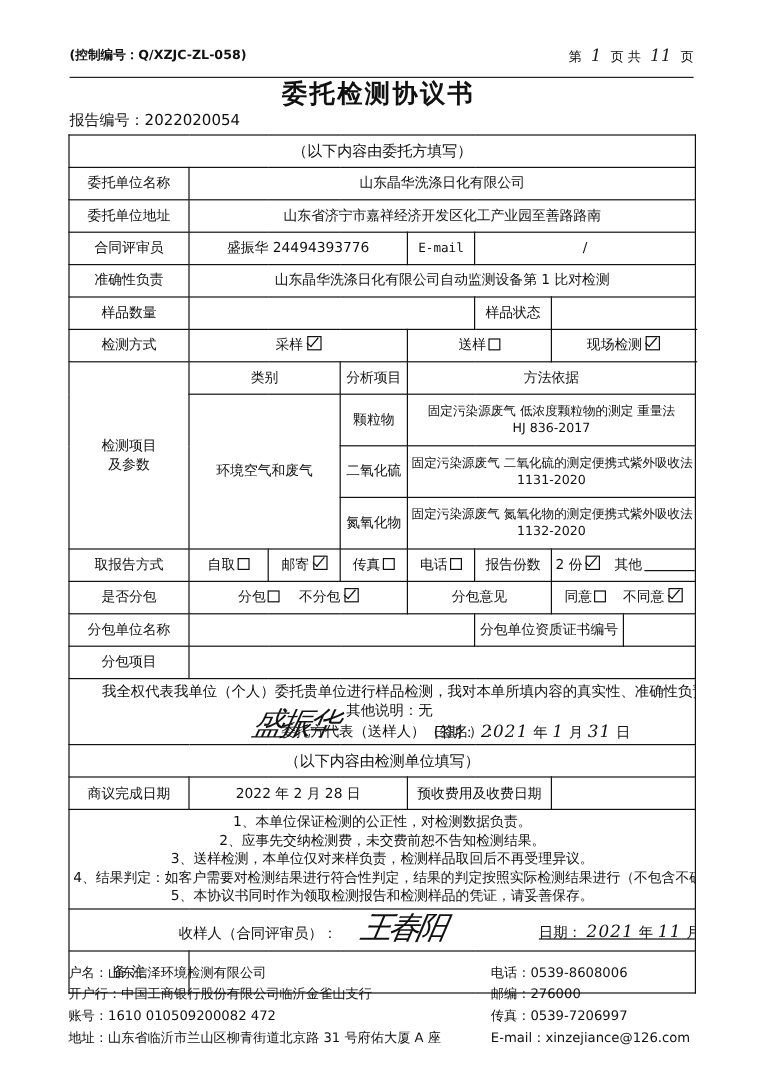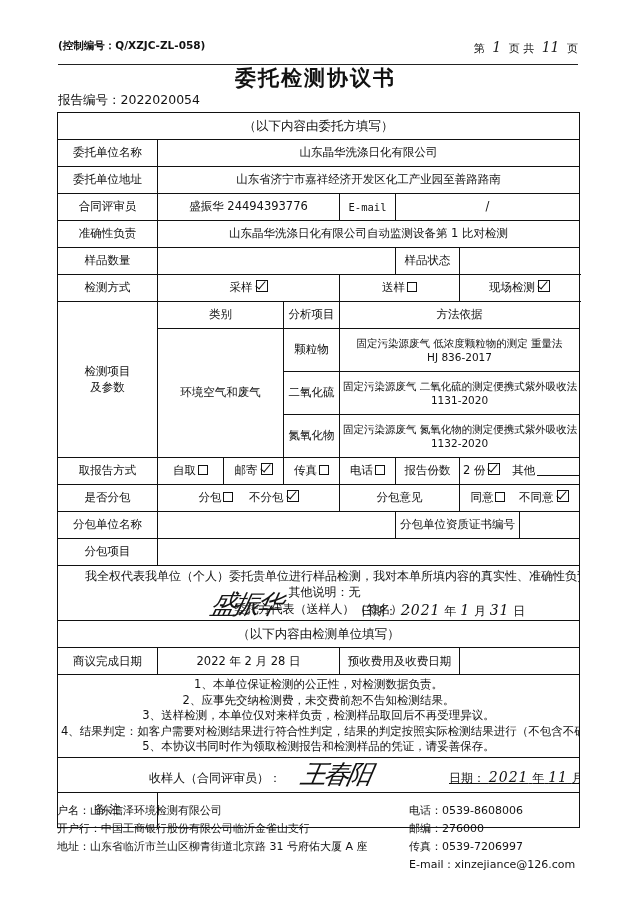--- a/index.html
+++ b/index.html
@@ -473,20 +473,21 @@
       </tr>
     </tbody>
       </table>
   </div>
 
   <div class="footer">
     <div class="footer-grid">
       <div class="footer-left">
         <p>户名：山东信泽环境检测有限公司</p>
         <p>开户行：中国工商银行股份有限公司临沂金雀山支行</p>
+        <p>账号：1610 010509200082 472</p>
         <p>地址：山东省临沂市兰山区柳青街道北京路 31 号府佑大厦 A 座</p>
       </div>
       <div class="footer-right">
         <p>电话：0539-8608006</p>
         <p>邮编：276000</p>
         <p>传真：0539-7206997</p>
         <p>E-mail：xinzejiance@126.com</p>
       </div>
     </div>
   </div>

